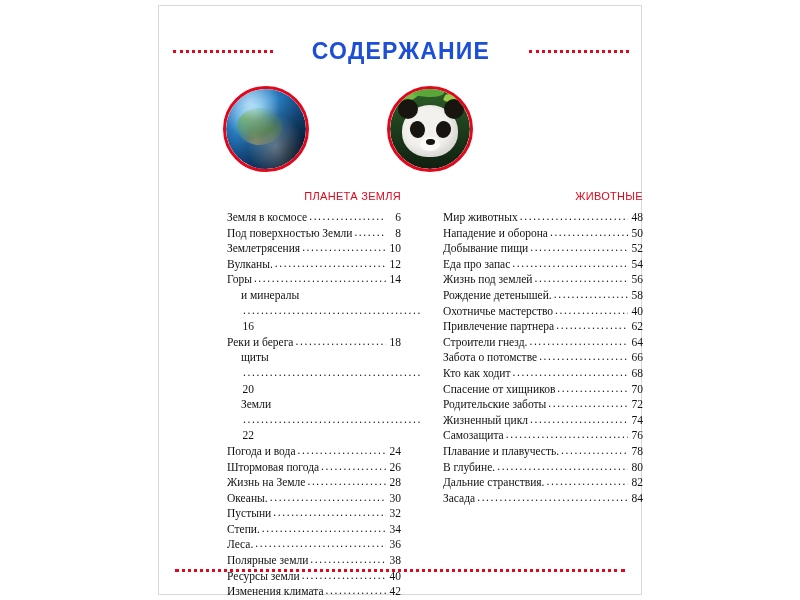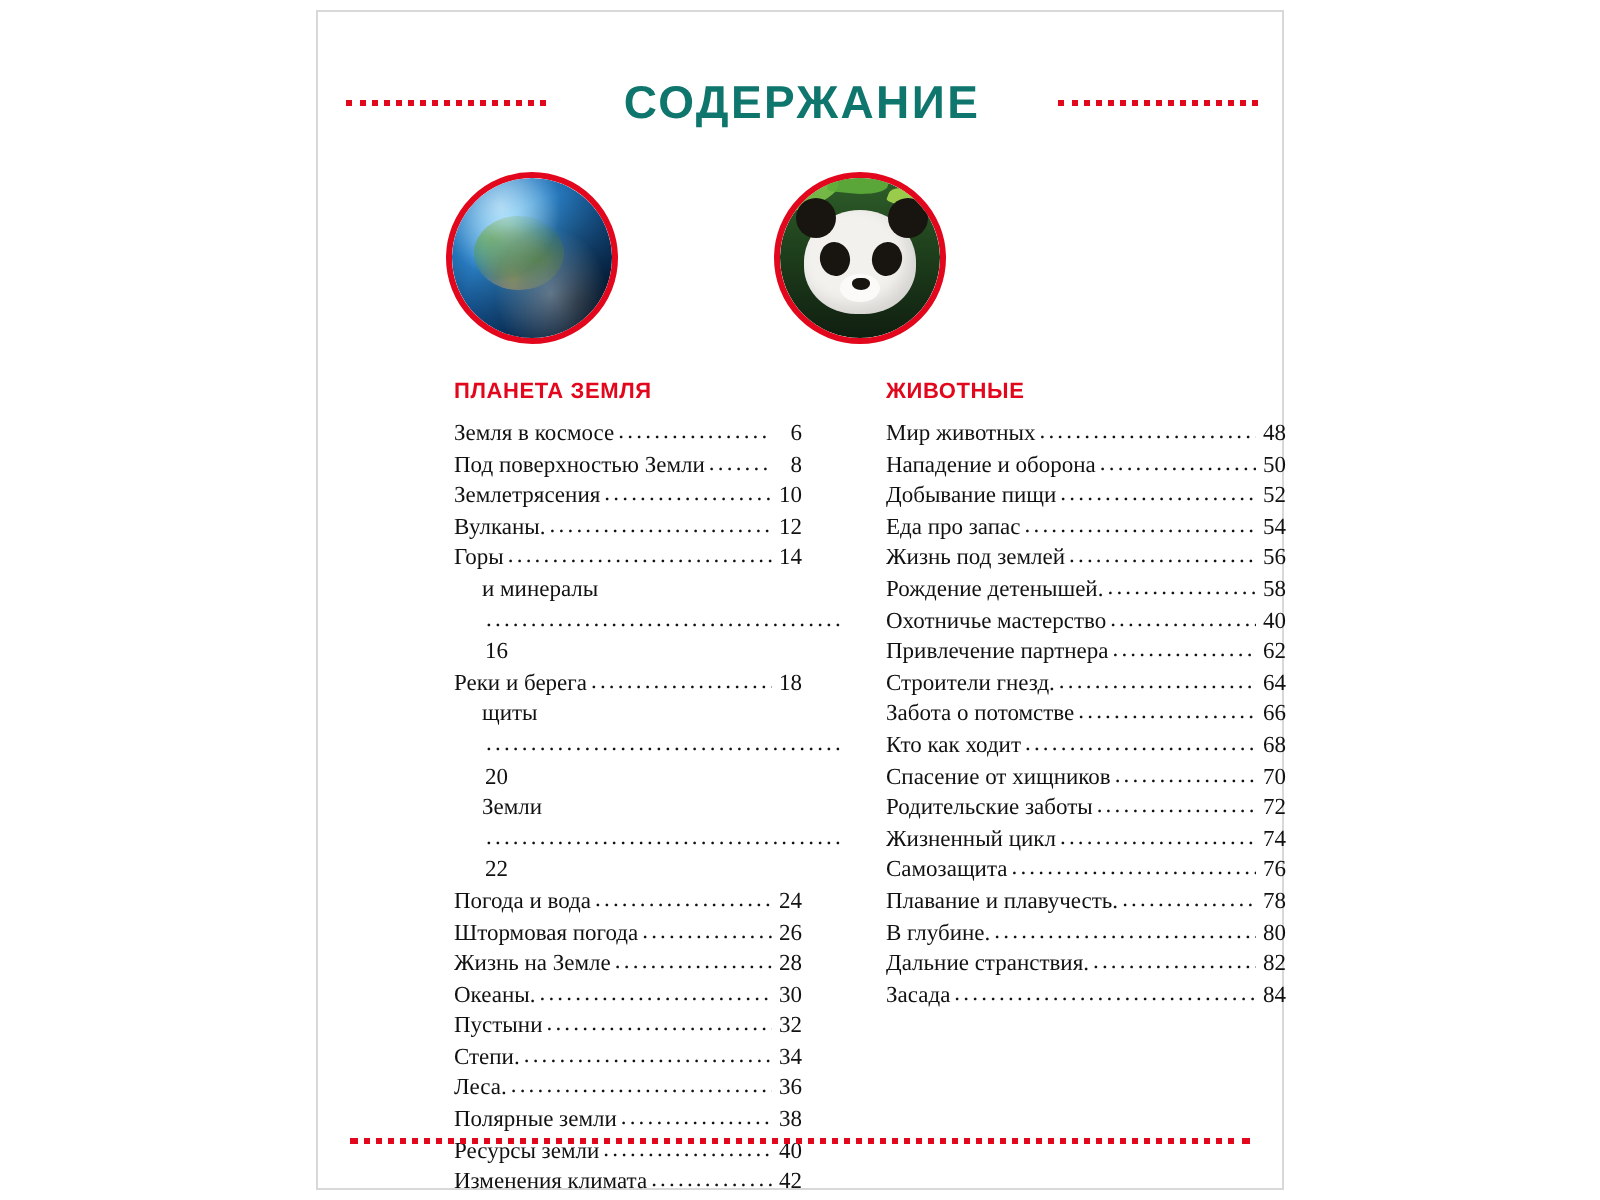--- a/index.html
+++ b/index.html
@@ -52,21 +52,21 @@
 
   .doc-title {
     position: absolute;
     left: 0; right: 0;
     top: 0;
     text-align: center;
     font-family: "Liberation Sans", sans-serif;
     font-weight: bold;
     font-size: 23px;
     letter-spacing: 1.2px;
-    color: #0f766e;
+    color: #1d4ed8;
     line-height: 34px;
   }
 
   
   .bottom-rule {
     position: absolute;
     left: 16px;
     right: 16px;
     bottom: 22px;
     height: 0;
@@ -190,26 +190,27 @@
     gap: 0;
   }
   .col {
     box-sizing: border-box;
   }
   .col.left { width: 242px; padding-left: 68px; }
   .col.right { width: 242px; padding-left: 42px; }
 
   .section-head {
     font-family: "Liberation Sans", sans-serif;
-    font-weight: bold;
+    font-weight: normal;
     font-size: 11px;
     letter-spacing: .3px;
     color: #e2071c;
     margin-bottom: 8px;
     white-space: nowrap;
+    text-align: right;
   }
 
   .toc {
     list-style: none;
     margin: 0;
     padding: 0;
   }
   .toc li {
     font-family: "Liberation Serif", serif;
     font-size: 11.5px;

